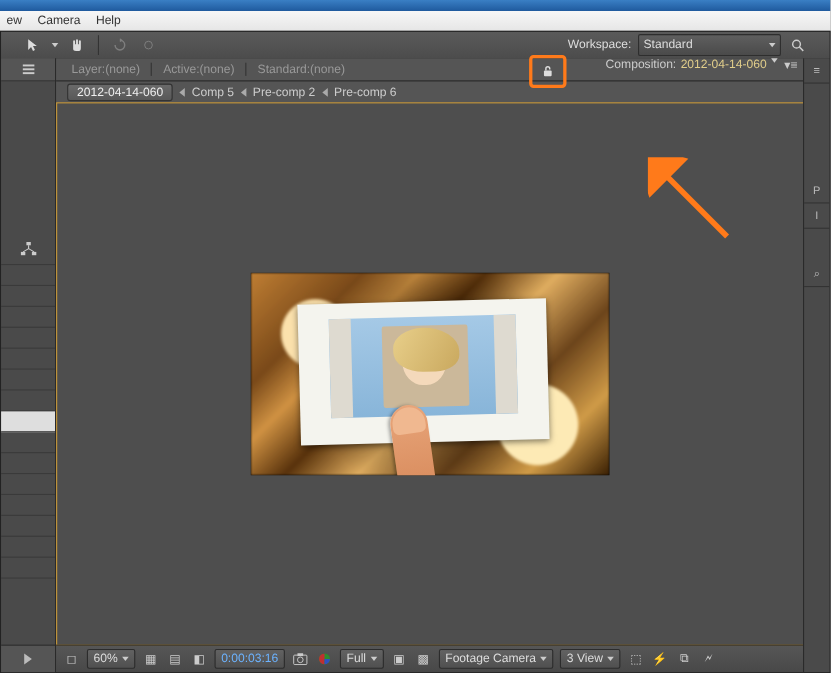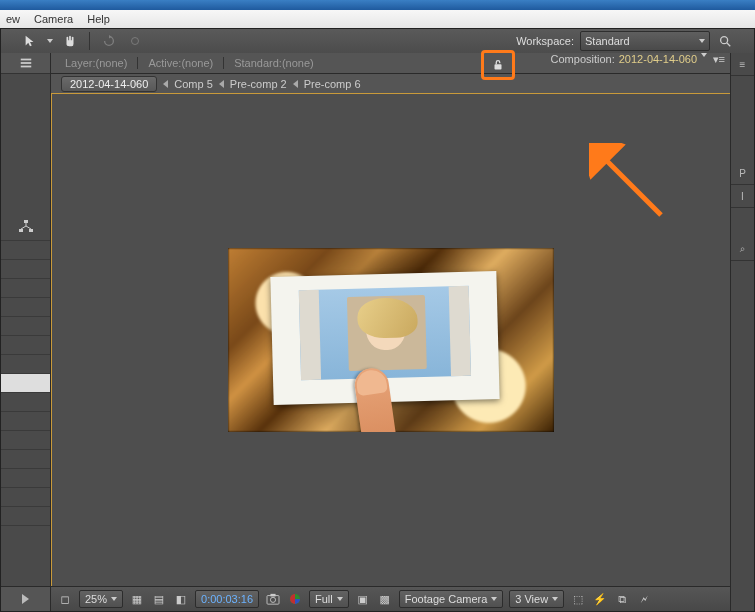--- a/index.html
+++ b/index.html
@@ -200,21 +200,21 @@
               </div>
             </div>
           </div>
           <div class="finger"></div>
         </div>
       </div>
 
       <div class="status">
         <div class="sico">◻</div>
         <div class="sbox">
-          <span>25%</span>
+          <span>60%</span>
           <span class="tri-dn"></span>
         </div>
         <div class="sico">▦</div>
         <div class="sico">▤</div>
         <div class="sico">◧</div>
         <div class="sbox" style="color:#6cb3ff">
           <span>0:00:03:16</span>
         </div>
         <div class="sico">
           <svg width="14" height="12" viewBox="0 0 16 14">

